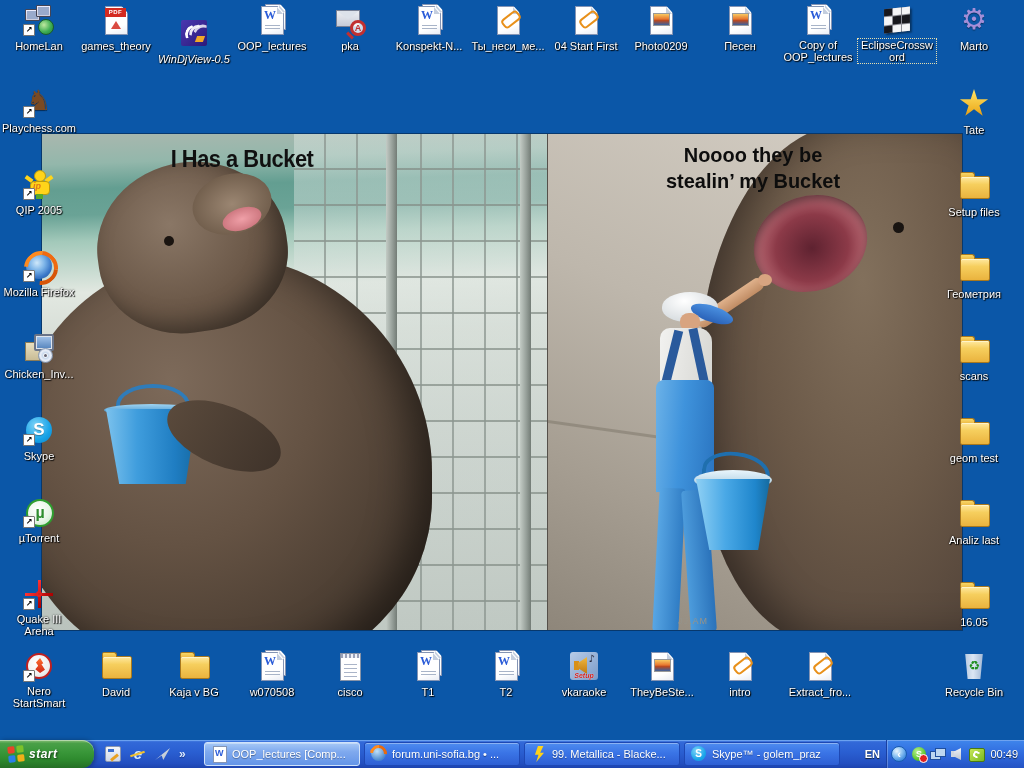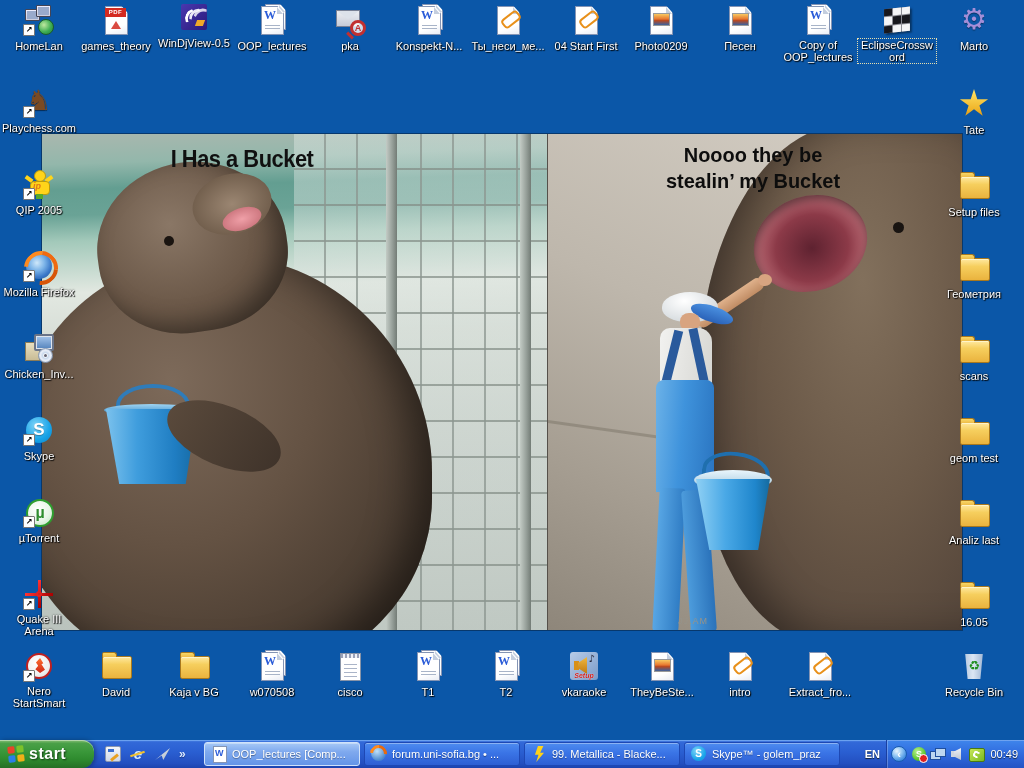--- a/index.html
+++ b/index.html
@@ -212,21 +212,21 @@
            background:linear-gradient(#4b84e4 0%,#3268d8 9%,#2a5fd2 42%,#234fc0 84%,#1c43ae 100%);
            box-shadow:inset 0 1px 0 #6ba1f0}
   #start{position:absolute;left:0;top:0;height:28px;width:94px;border-radius:0 12px 12px 0;
          background:linear-gradient(#8cc07a 0%,#4aa048 12%,#389638 45%,#2e8a2e 70%,#256f25 100%);
          box-shadow:inset 0 1px 0 rgba(255,255,255,.4),2px 0 4px rgba(0,0,0,.3);
          display:flex;align-items:center;gap:5px;padding-left:8px;box-sizing:border-box;cursor:pointer}
   .flag{width:16px;height:16px;position:relative;transform:rotate(-6deg)}
   .flag i{position:absolute;width:7px;height:7px;border-radius:1.5px}
   .flag .f1{left:0;top:0;background:#e8442a}.flag .f2{right:0;top:0;background:#7cc22a}
   .flag .f3{left:0;bottom:0;background:#2a7fe8}.flag .f4{right:0;bottom:0;background:#f0b018}
-  .slabel{color:#fff;font-size:16px;font-weight:bold;letter-spacing:.5px;
+  .slabel{color:#fff;font-size:12px;font-weight:bold;font-style:italic;letter-spacing:.5px;
           text-shadow:1px 1px 2px rgba(0,0,0,.6)}
   #qlaunch{position:absolute;left:98px;top:0;width:104px;height:28px;display:flex;align-items:center;
            gap:7px;padding-left:6px;box-sizing:border-box}
   .qbtn{width:18px;height:18px;position:relative;cursor:pointer}
   #qchev{color:#d8e8ff;font-weight:bold;font-size:12px;cursor:pointer;text-shadow:0 1px 1px #1a3a8a}
   .qd-desk{position:absolute;inset:1px;background:linear-gradient(#f4f6fa,#d0d8e8);
            border:1px solid #8a96b0;border-radius:2px}
   .qd-desk::before{content:"";position:absolute;left:2px;top:2px;right:6px;height:3px;background:#3a6fd0}
   .qd-desk::after{content:"";position:absolute;right:1px;bottom:2px;width:9px;height:3px;background:#e8a020;
                   transform:rotate(-40deg)}
@@ -346,21 +346,21 @@
           <div class="mon m1"></div>
           <div class="mon m2"></div>
           <div class="globe"></div>
           <span class="sc-arrow">↗</span>
         </div><div class="dlabel">HomeLan</div></div>
       <div class="dcell" style="left: 77px; top: 4px;"><div class="icon32">
           <div class="pg"></div>
           <div class="pdfband">PDF</div>
           <div class="pdftri"></div>
         </div><div class="dlabel">games_theory</div></div>
-      <div class="dcell" style="left: 155px; top: 1px;"><div class="icon32">
+      <div class="dcell" style="left: 155px; top: 17px; font-style: italic;"><div class="icon32">
           <div class="wdj">
             <i class="swoosh"></i>
             <i class="swoosh s2"></i>
             <i class="swoosh s3"></i>
             <i class="wtip"></i>
           </div>
         </div><div class="dlabel">WinDjView-0.5</div></div>
       <div class="dcell" style="left: 233px; top: 4px;"><div class="icon32">
           <div class="pg pgb"></div>
           <div class="pg">

